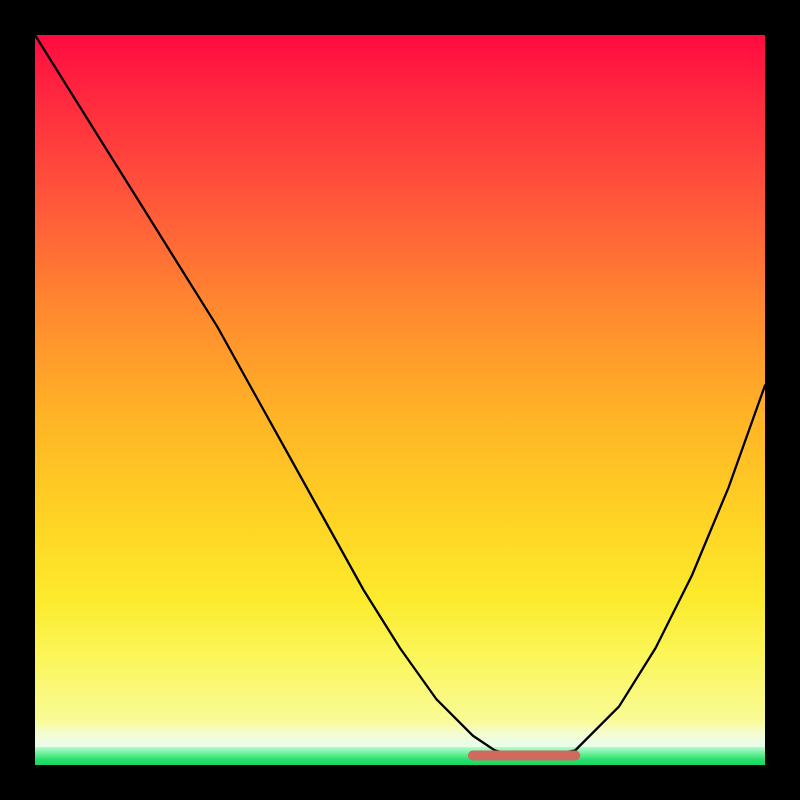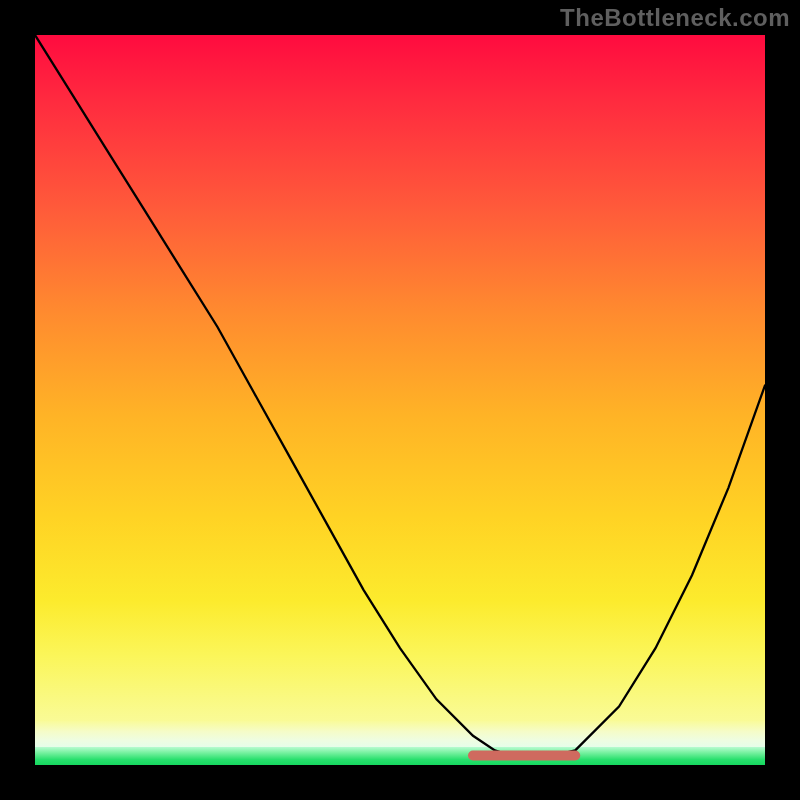--- a/index.html
+++ b/index.html
@@ -101,21 +101,20 @@
     stroke: #cf6a5f;
     stroke-width: 10;
     stroke-linecap: round;
   }
 </style>
 </head>
 <body>
 
 <div class="frame">
 
-  <div class="attribution">TheBottleneck.com</div>
 
   <div class="plot-area">
     <div class="grad-main"></div>
     <div class="grad-pale"></div>
     <div class="grad-green"></div>
 
     <svg class="curve" viewBox="0 0 730 730" preserveAspectRatio="none">
       <path class="main-curve" d="M0.0 0.0 L36.5 58.4 L73.0 116.8 L109.5 175.2 L146.0 233.6 L182.5 292.0 L219.0 357.7 L255.5 423.4 L292.0 489.1 L328.5 554.8 L365.0 613.2 L401.5 664.3 L438.0 700.8 L459.9 715.4 L481.8 722.7 L511.0 722.7 L540.2 715.4 L584.0 671.6 L620.5 613.2 L657.0 540.2 L693.5 452.6 L730.0 350.4"></path>
       <path class="flat-marker" d="M438.0 720.5 L540.2 720.5"></path>
     </svg>

